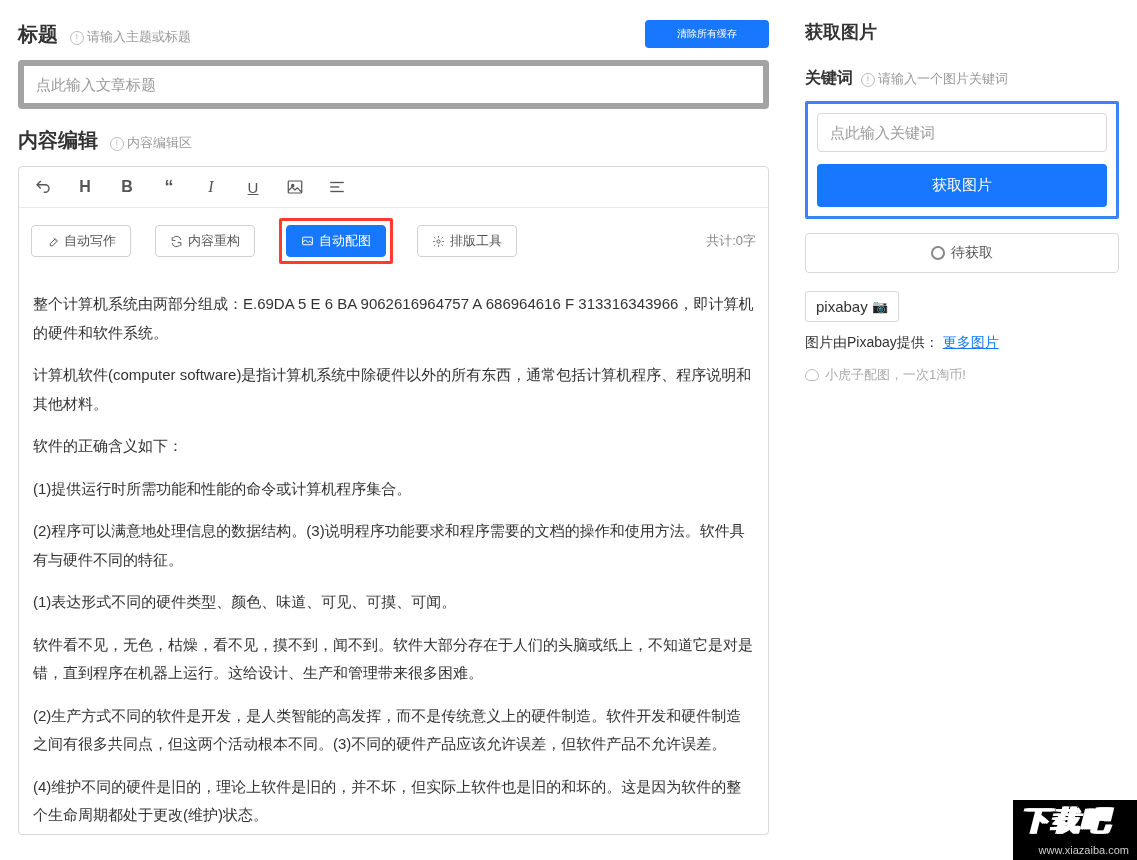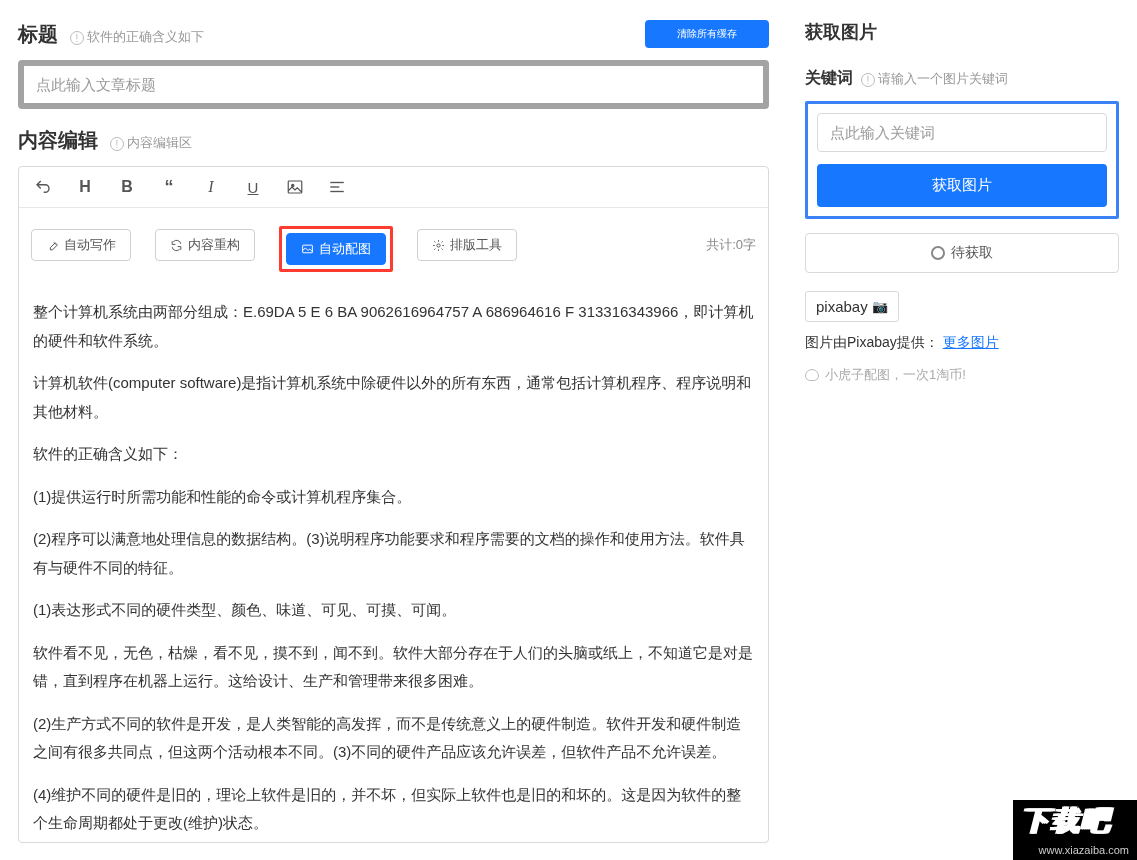--- a/index.html
+++ b/index.html
@@ -128,21 +128,20 @@
   background: #1777ff;
   color: #fff;
   border-color: #1777ff;
 }
 .action-btn svg { stroke: currentColor; }
 .highlight-box {
   border: 3px solid #ff3b30;
   border-radius: 2px;
   padding: 4px;
   display: inline-flex;
-  margin-top: 8px;
 }
 .word-count {
   margin-left: auto;
   font-size: 13px;
   color: #888;
 }
 .editor-content {
   padding: 16px 14px;
   font-size: 15px;
   line-height: 1.9;
@@ -286,21 +285,21 @@
 <body>
 
 <div class="container">
 
   <div class="left-panel">
 
     <div class="section-header">
       <div>
         <span class="section-title">标题</span>
         <span class="section-hint">
-          <span class="hint-icon">!</span><span>软件的正确含义如下</span>
+          <span class="hint-icon">!</span><span>请输入主题或标题</span>
         </span>
       </div>
       <button class="btn btn-primary">清除所有缓存</button>
     </div>
 
     <input class="title-input" type="text" placeholder="点此输入文章标题" style="">
 
     <div class="content-section">
       <div class="section-header">
         <div>

